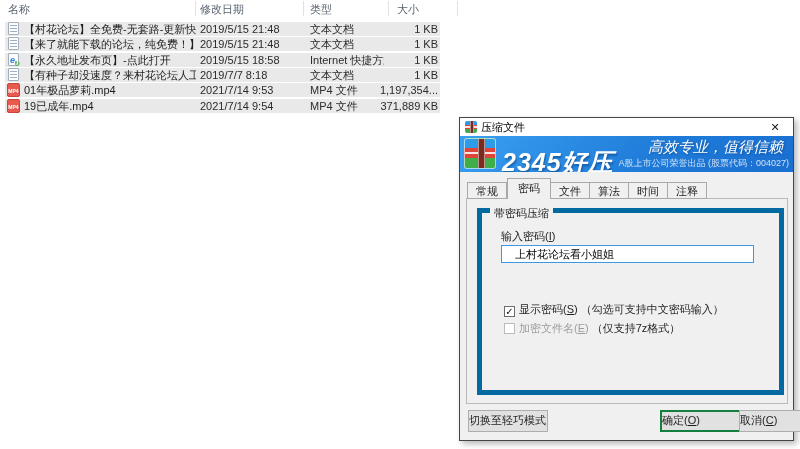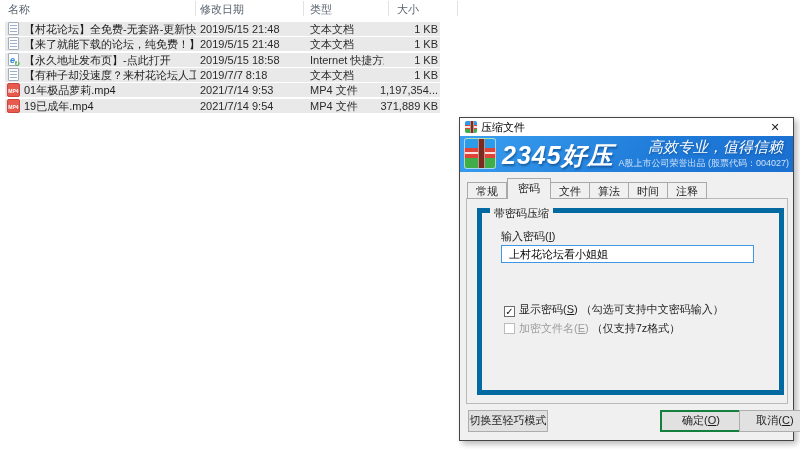--- a/index.html
+++ b/index.html
@@ -38,51 +38,51 @@
 
   .logo-box { position:relative; border-radius:2px; overflow:hidden;
       background:linear-gradient(to bottom,#2d9ce8 0 32%,#e04438 32% 66%,#3fae49 66% 100%); }
   .logo-box::before { content:""; position:absolute; left:0; right:0; top:45%; height:2px; background:rgba(255,255,255,.85); }
   .logo-box::after { content:""; position:absolute; left:42%; top:0; bottom:0; width:18%; background:#7a2a1e;
       border-left:1px solid rgba(255,255,255,.5); border-right:1px solid rgba(255,255,255,.5); }
 
   .banner { position:absolute; left:0; top:18px; right:0; height:36px;
       background:linear-gradient(135deg,#3aa0f0 0%,#1e7ad8 60%,#1a6fd0 100%); overflow:hidden; }
   .banner .blogo { position:absolute; left:4px; top:2px; width:32px; height:31px; border:1px solid rgba(255,255,255,.6); border-radius:3px; }
-  .brand { position:absolute; left:42px; top:2px; font-size:25px; line-height:34px; font-weight:bold; font-style:italic; color:#fff;
-      text-shadow:1px 2px 2px rgba(0,40,90,.45); letter-spacing:1px; }
+  .brand { position:absolute; left:42px; top:9px; font-size:25px; line-height:34px; font-weight:bold; font-style:italic; color:#fff;
+      text-shadow:1px 2px 2px rgba(0,40,90,.45); letter-spacing:1px;text-decoration:underline; }
   .slogan { position:absolute; right:10px; top:2px; font-size:15px; font-weight:normal; font-style:italic; color:#fff;
       text-shadow:1px 1px 2px rgba(0,40,90,.4); white-space:nowrap; }
   .subtitle { position:absolute; right:4px; top:21px; font-size:9px; color:rgba(255,255,255,.78); white-space:nowrap; }
 
   .tabs { position:absolute; left:7px; top:60px; height:21px; z-index:2; }
   .tab { position:relative; float:left; margin-top:4px; height:17px; line-height:16px; padding:0 8px; font-size:11px;
       background:#f0f0f0; border:1px solid #a9a9a9; border-left:none; cursor:pointer; color:#1e1e1e; }
   .tab:first-child { border-left:1px solid #a9a9a9; }
   .tab.active { margin-top:0; height:21px; line-height:19px; padding:0 10px; background:#f0f0f0;
       border:1px solid #a9a9a9; border-bottom:none; z-index:3; }
   .tabpage { position:absolute; left:6px; top:80px; width:322px; height:206px; background:#f0f0f0; border:1px solid #b9b9b9; }
 
   .group { position:absolute; left:17px; top:90px; width:307px; height:187px; border:5px solid #0369a1; border-radius:0; }
   .group-title { position:absolute; left:8px; top:-7px; background:#f0f0f0; padding:0 4px; font-size:11px; color:#1e1e1e; }
 
   .pw-label { position:absolute; left:41px; top:111px; font-size:11px; color:#1e1e1e; }
   .pw-input { position:absolute; left:41px; top:127px; width:253px; height:18px; border:1px solid #3e97e4; background:#fff;
-      font-family:"Liberation Sans","DejaVu Sans",sans-serif; font-size:11px; padding:0 7px; color:#000; outline:none; }
+      font-family:"Liberation Sans","DejaVu Sans",sans-serif; font-size:11px; padding:0 13px; color:#000; outline:none; }
 
   .cb-row { position:absolute; left:44px; font-size:11px; height:14px; line-height:13px; white-space:nowrap; cursor:pointer; }
   .cb-box { display:inline-block; width:11px; height:11px; background:#fff; border:1px solid #6b6b6b; vertical-align:-2px;
       text-align:center; line-height:10px; font-size:10px; color:#111; margin-right:4px; }
   .cb-box.disabled { border-color:#bcbcbc; }
   .cb-row.disabled-label .lab { color:#9d9d9d; }
   .cb-row .hint { color:#1e1e1e;text-align:center; }
   u { text-decoration:underline; }
 
   .btn { position:absolute; top:292px; height:22px; background:#e1e1e1; border:1px solid #adadad; font-size:11px;
-      font-family:"Liberation Sans","DejaVu Sans",sans-serif; color:#1e1e1e; text-align:center; line-height:19px; cursor:pointer; }
+      font-family:"Liberation Sans","DejaVu Sans",sans-serif; color:#1e1e1e; line-height:19px; cursor:pointer; }
   .btn-mode { left:8px; width:80px; }
   .btn-ok { left:200px; width:82px; border:2px solid #15803d; line-height:17px; }
   .btn-cancel { left:279px; width:72px; }
 </style>
 </head>
 <body>
 
 <div id="app">
 
   <div class="list-header">

